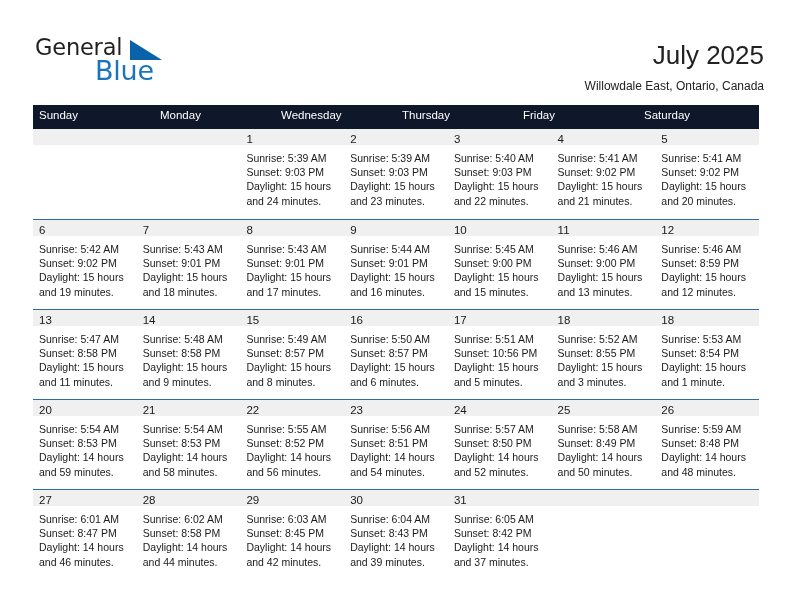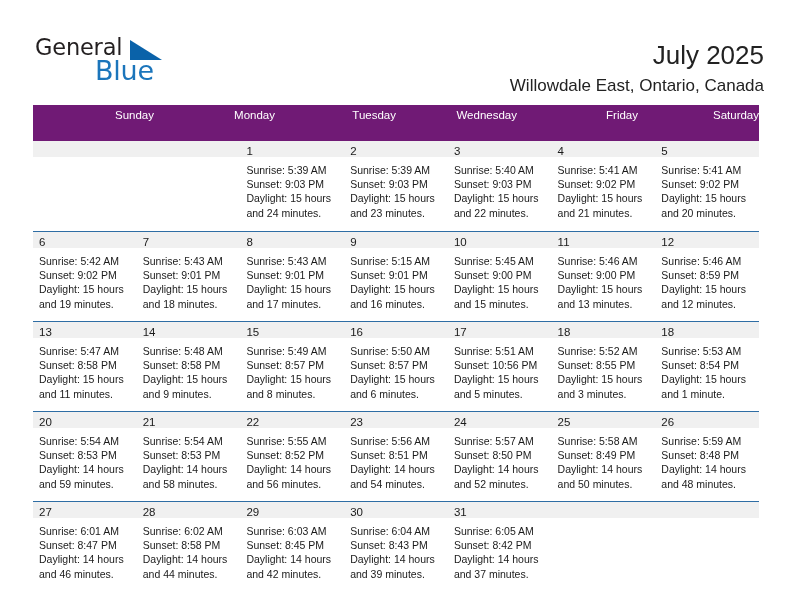--- a/index.html
+++ b/index.html
@@ -74,40 +74,39 @@
     text-align: right;
     margin-top: 8px;
   }
   .cal-title {
     font-size: 26px;
     color: #222222;
     line-height: 34px;
     white-space: nowrap;
   }
   .cal-subtitle {
-    font-size: 17px;
+    font-size: 12px;
     color: #222222;
     line-height: 20px;
     margin-top: 4px;
     white-space: nowrap;
     text-align: right;
   }
 
   
   .calendar {
     position: absolute;
     left: 33px;
     top: 105px;
     width: 726px;
   }
   .weekday-row {
     display: flex;
-    background: #701a75;
-    height: 36px;
-    text-align: right;
+    background: #0f172a;
+    height: 24px;
   }
   .weekday {
     flex: 1 1 0;
     color: #ffffff;
     font-size: 11.5px;
     line-height: 20px;
     padding-left: 6px;
     box-sizing: border-box;
     white-space: nowrap;
     overflow: hidden;
@@ -171,22 +170,22 @@
       <div class="cal-subtitle">Willowdale East, Ontario, Canada</div>
     </div>
 
   </div>
 
   <div class="calendar">
 
     <div class="weekday-row">
       <div class="weekday">Sunday</div>
       <div class="weekday">Monday</div>
-      <div class="weekday">Tuesday</div>
       <div class="weekday">Wednesday</div>
+      <div class="weekday">Thursday</div>
       <div class="weekday">Friday</div>
       <div class="weekday">Saturday</div>
     </div>
 
     <div class="week-row first">
       <div class="day-cell empty">
         <div class="daynum-band"><span class="daynum"></span></div>
       </div>
       <div class="day-cell empty">
         <div class="daynum-band"><span class="daynum"></span></div>
@@ -262,21 +261,21 @@
         <div class="day-info">
           <div>Sunrise: 5:43 AM</div>
           <div>Sunset: 9:01 PM</div>
           <div>Daylight: 15 hours</div>
           <div>and 17 minutes.</div>
         </div>
       </div>
       <div class="day-cell">
         <div class="daynum-band"><span class="daynum">9</span></div>
         <div class="day-info">
-          <div>Sunrise: 5:15 AM</div>
+          <div>Sunrise: 5:44 AM</div>
           <div>Sunset: 9:01 PM</div>
           <div>Daylight: 15 hours</div>
           <div>and 16 minutes.</div>
         </div>
       </div>
       <div class="day-cell">
         <div class="daynum-band"><span class="daynum">10</span></div>
         <div class="day-info">
           <div>Sunrise: 5:45 AM</div>
           <div>Sunset: 9:00 PM</div>

